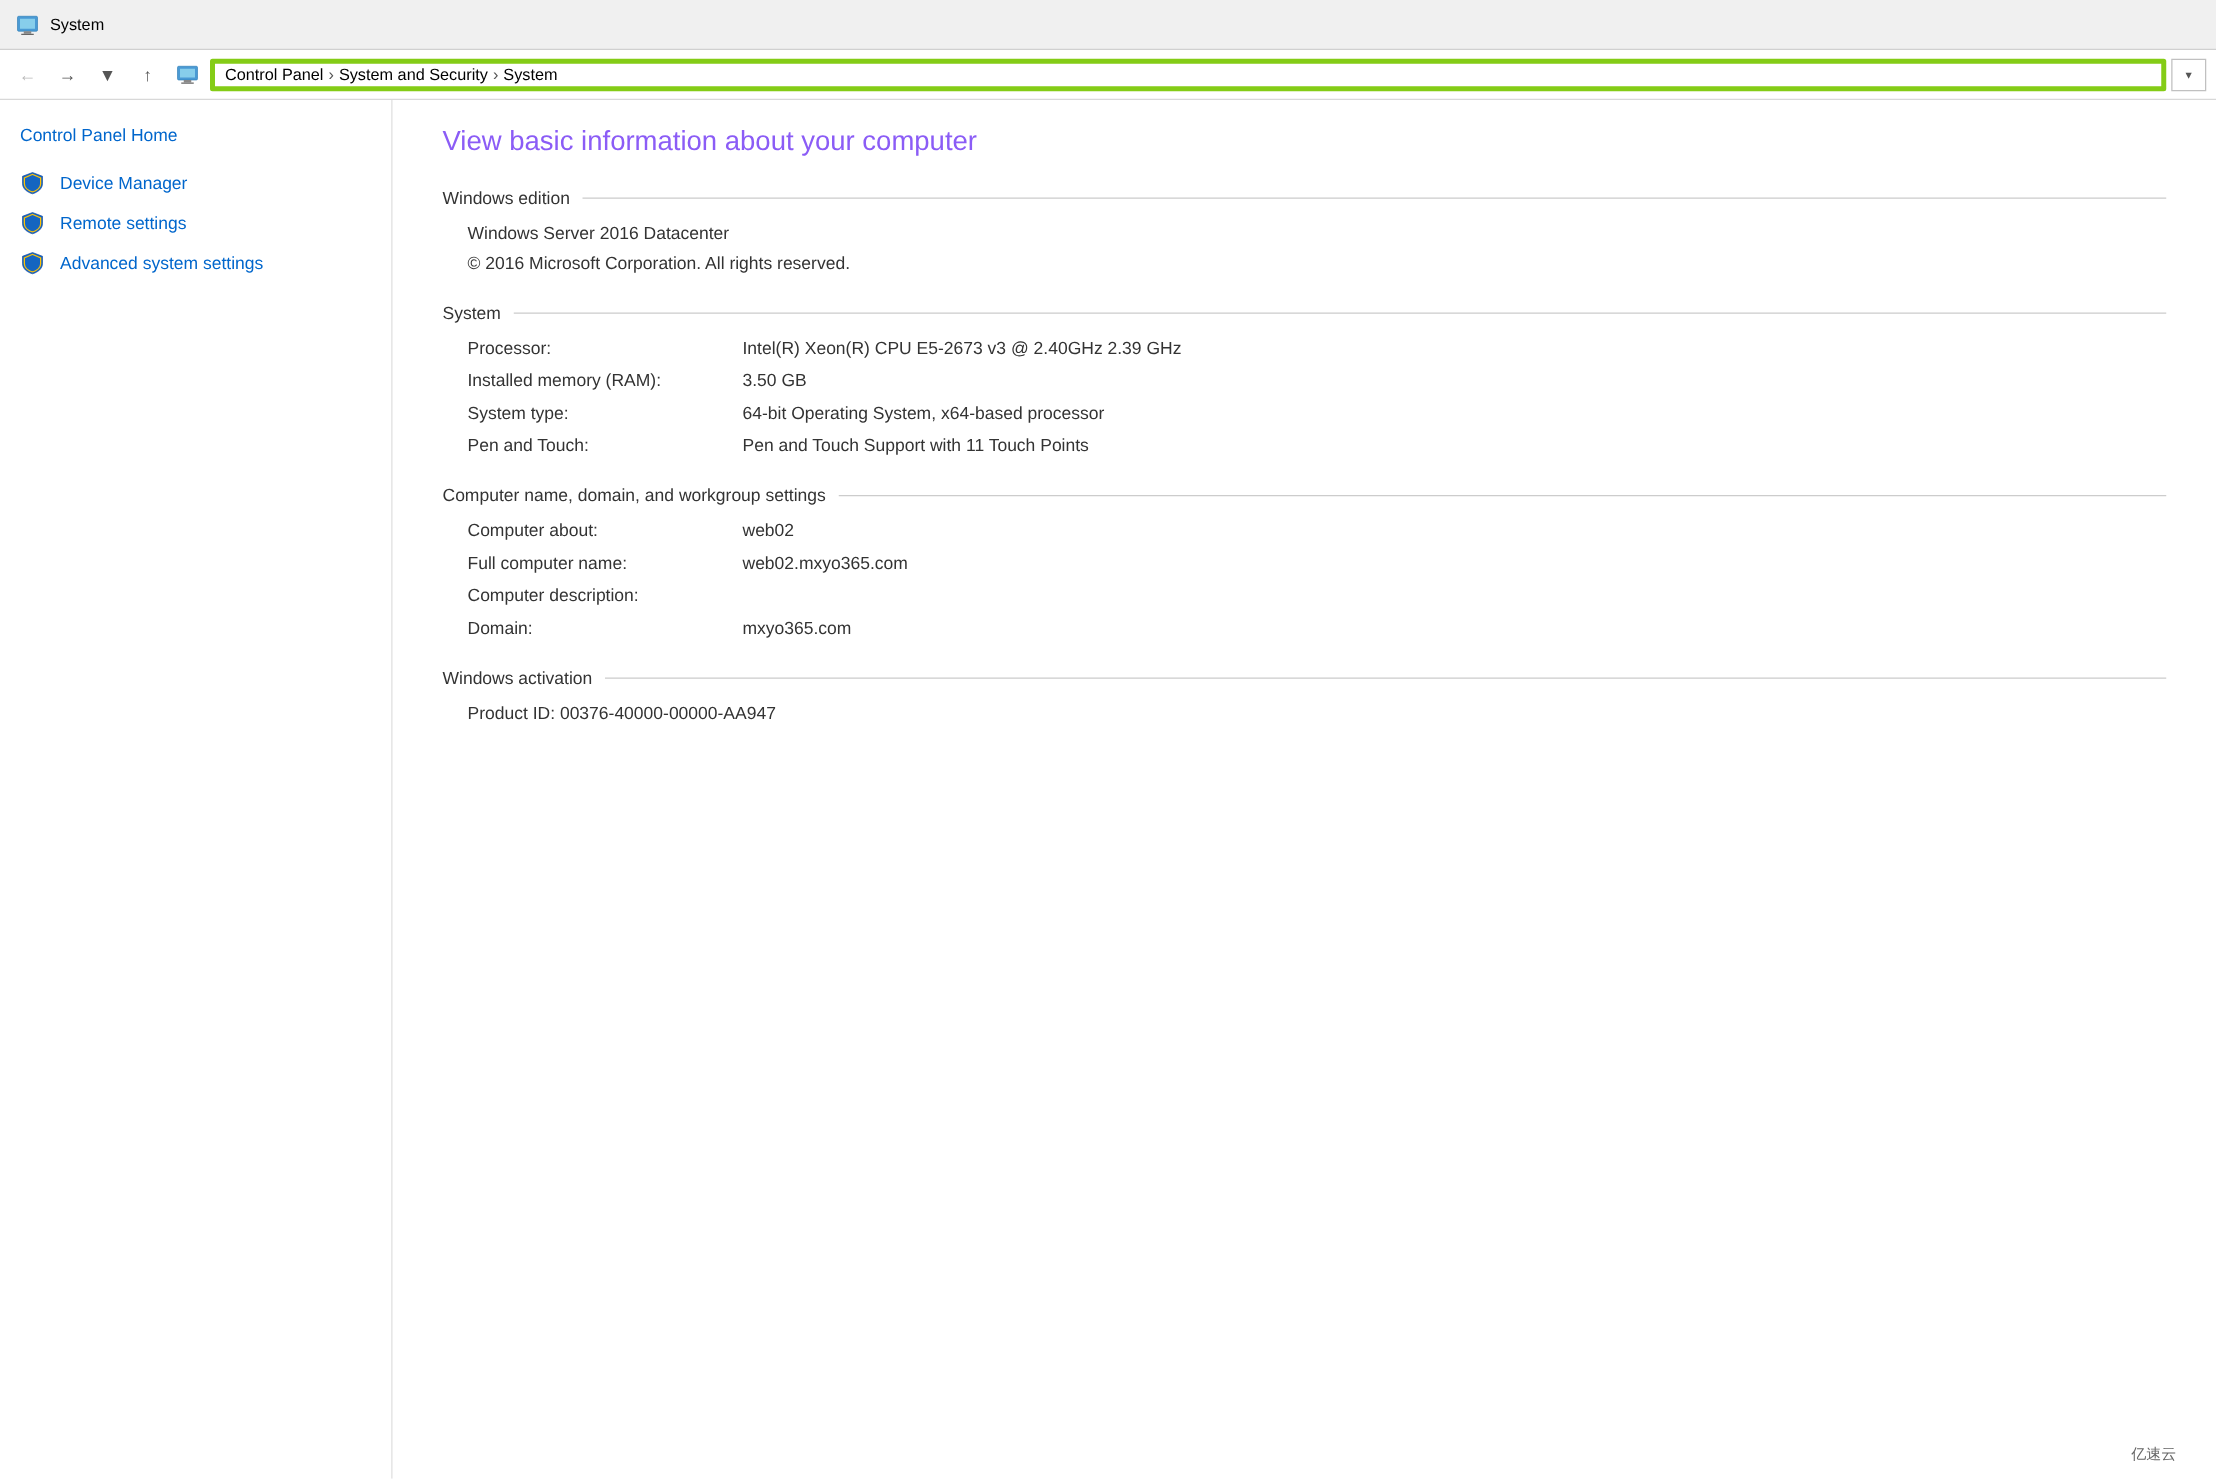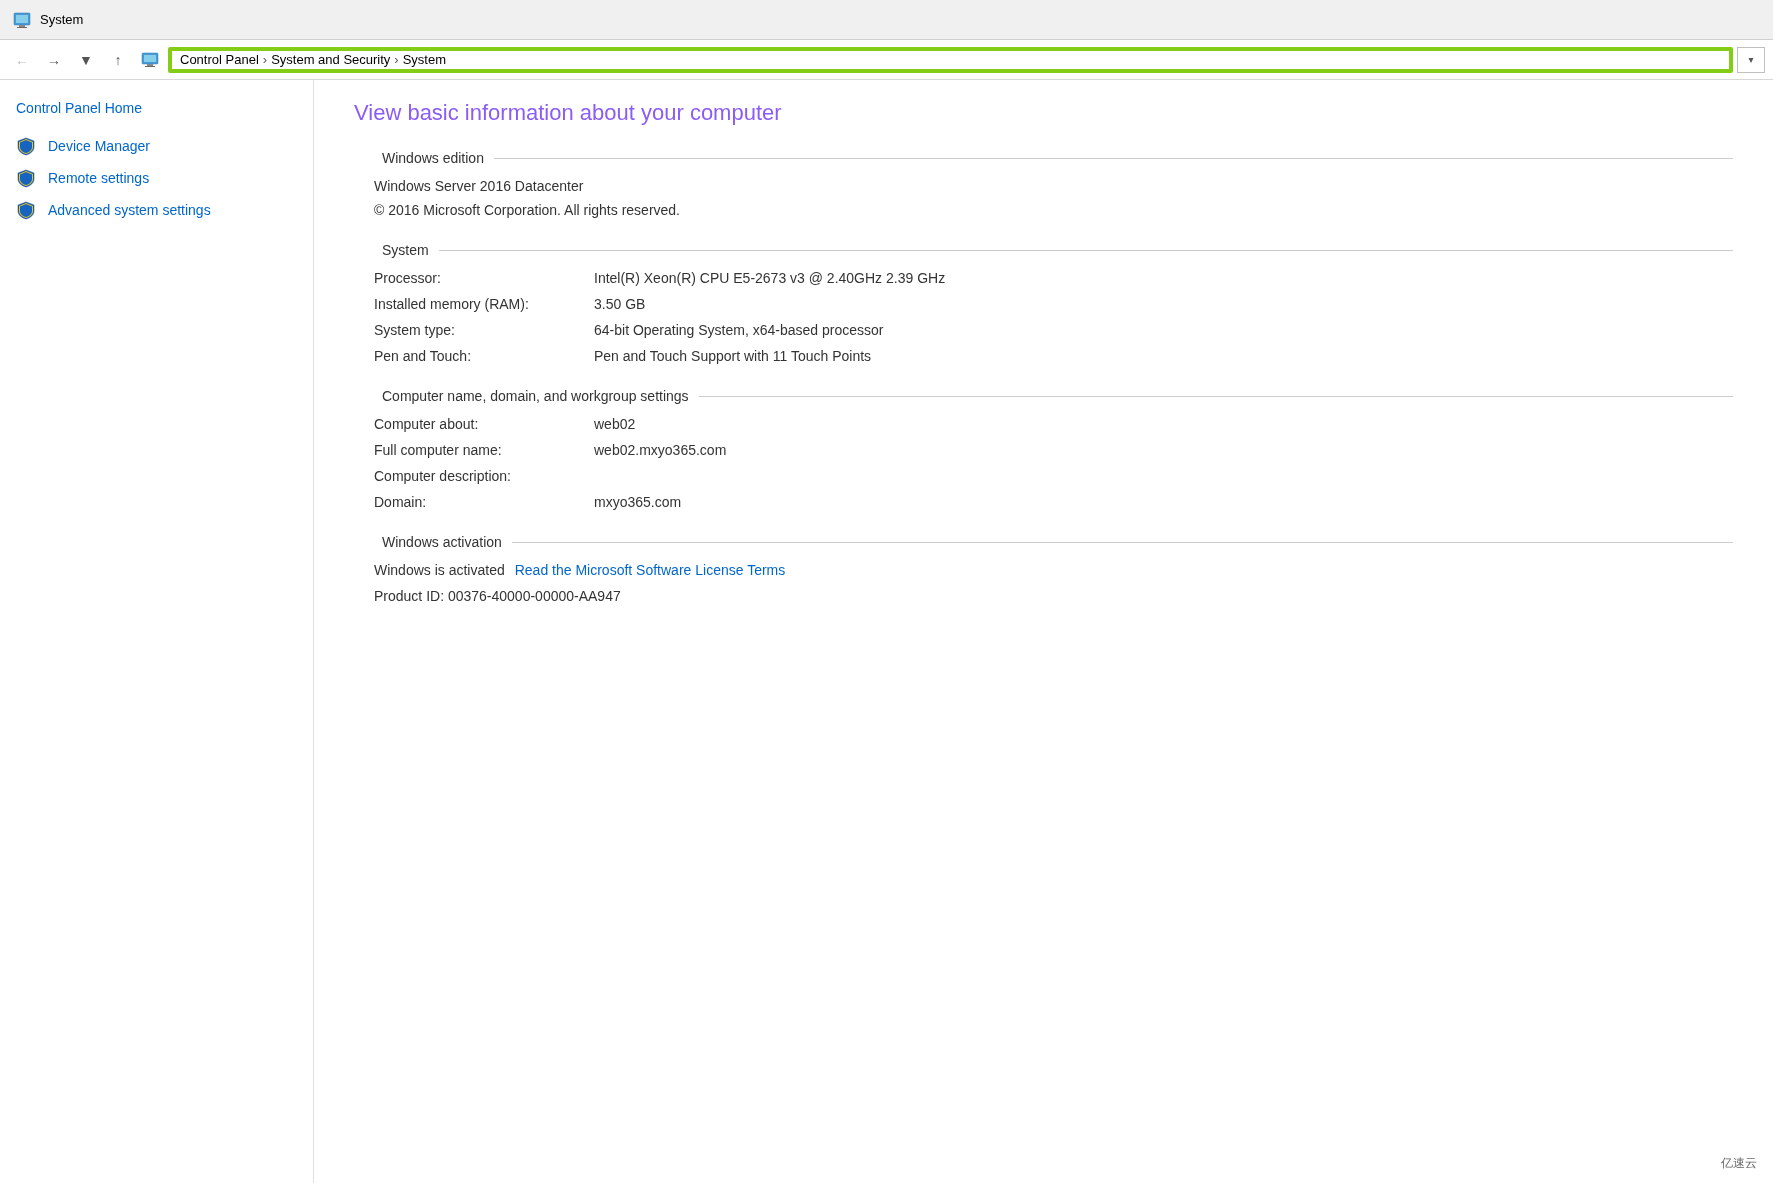--- a/index.html
+++ b/index.html
@@ -175,21 +175,20 @@
     .section-header {
       display: flex;
       align-items: center;
       margin-bottom: 12px;
     }
     .section-title {
       font-size: 14px;
       color: #333;
       white-space: nowrap;
       margin-right: 10px;
-      margin-left: 28px;
     }
     .section-line {
       flex: 1;
       height: 1px;
       background: #ccc;
     }
 
     
     .info-row {
       display: flex;
@@ -230,21 +229,21 @@
     .activation-link {
       color: #0066cc;
       text-decoration: none;
       cursor: pointer;
     }
 
     
     .taskbar {
       position: fixed;
       bottom: 0;
-      right: 0;
+      right: 16px;
       width: 200px;
       height: 40px;
       display: flex;
       align-items: center;
       justify-content: flex-end;
       padding-right: 16px;
       background: transparent;
     }
     .watermark {
       font-size: 12px;
@@ -378,26 +377,20 @@
         <span class="info-value">mxyo365.com</span>
       </div>
     </div>
 
     <div class="section">
       <div class="section-header">
         <span class="section-title">Windows activation</span>
         <div class="section-line"></div>
       </div>
       <div class="activation-row">
-        <div class="activation-inline">
-          <span>Windows is activated</span>
-          <a class="activation-link">Read the Microsoft Software License Terms</a>
-        </div>
-      </div>
-      <div class="activation-row">
         <span>Product ID:  00376-40000-00000-AA947</span>
       </div>
     </div>
 
   </div>
 </div>
 
 <div class="taskbar">
   <span class="watermark">亿速云</span>
 </div>

